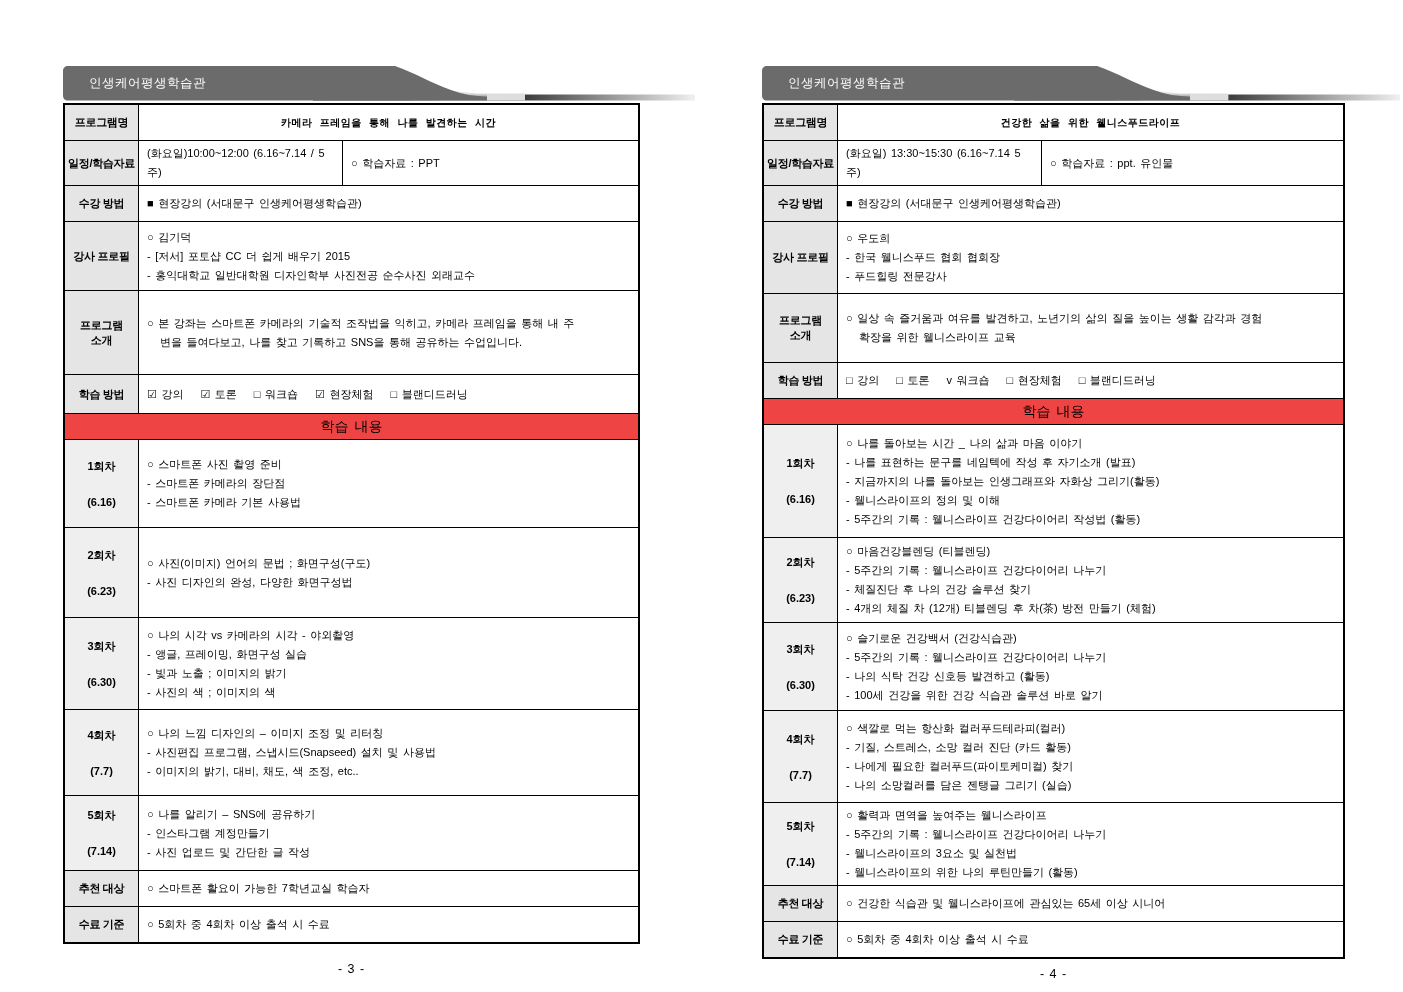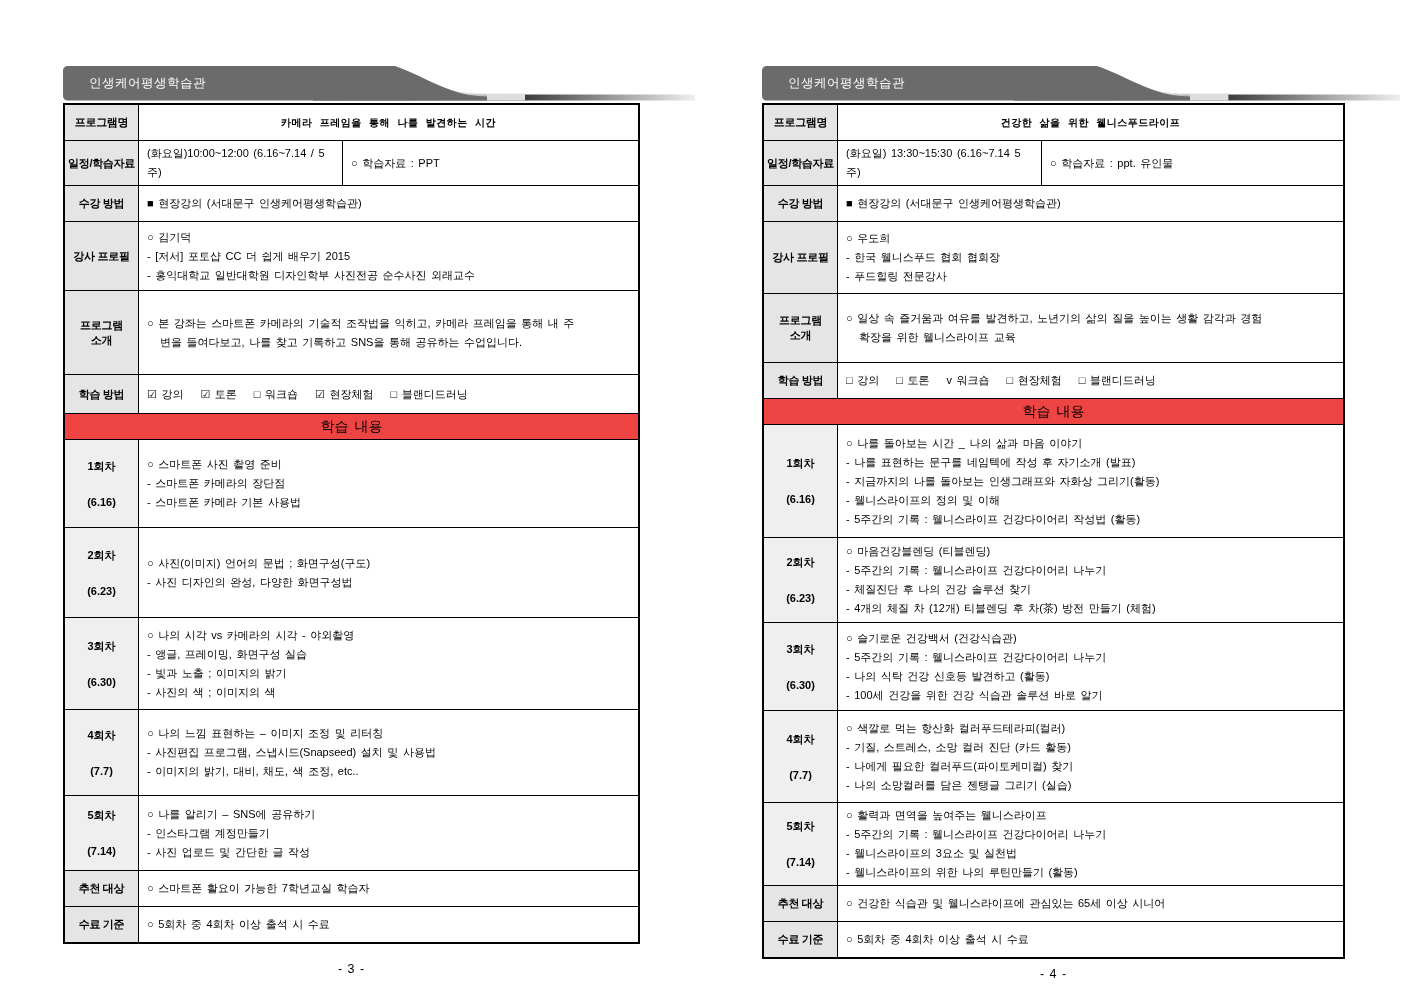--- a/index.html
+++ b/index.html
@@ -164,21 +164,21 @@
             <div class="li">- 사진의 색 ; 이미지의 색</div>
           </div>
       </div>
     </div>
     <div class="row r11">
       <div class="lbl sessno">
         <div>4회차</div>
         <div>(7.7)</div>
       </div>
       <div class="val">
-        <div>○ 나의 느낌 표현하는 – 이미지 조정 및 리터칭</div>
+        <div>○ 나의 느낌 디자인의 – 이미지 조정 및 리터칭</div>
         <div>
             <div class="li">- 사진편집 프로그램, 스냅시드(Snapseed) 설치 및 사용법</div>
             <div class="li">- 이미지의 밝기, 대비, 채도, 색 조정, etc..</div>
           </div>
       </div>
     </div>
     <div class="row r12">
       <div class="lbl sessno">
         <div>5회차</div>
         <div>(7.14)</div>

